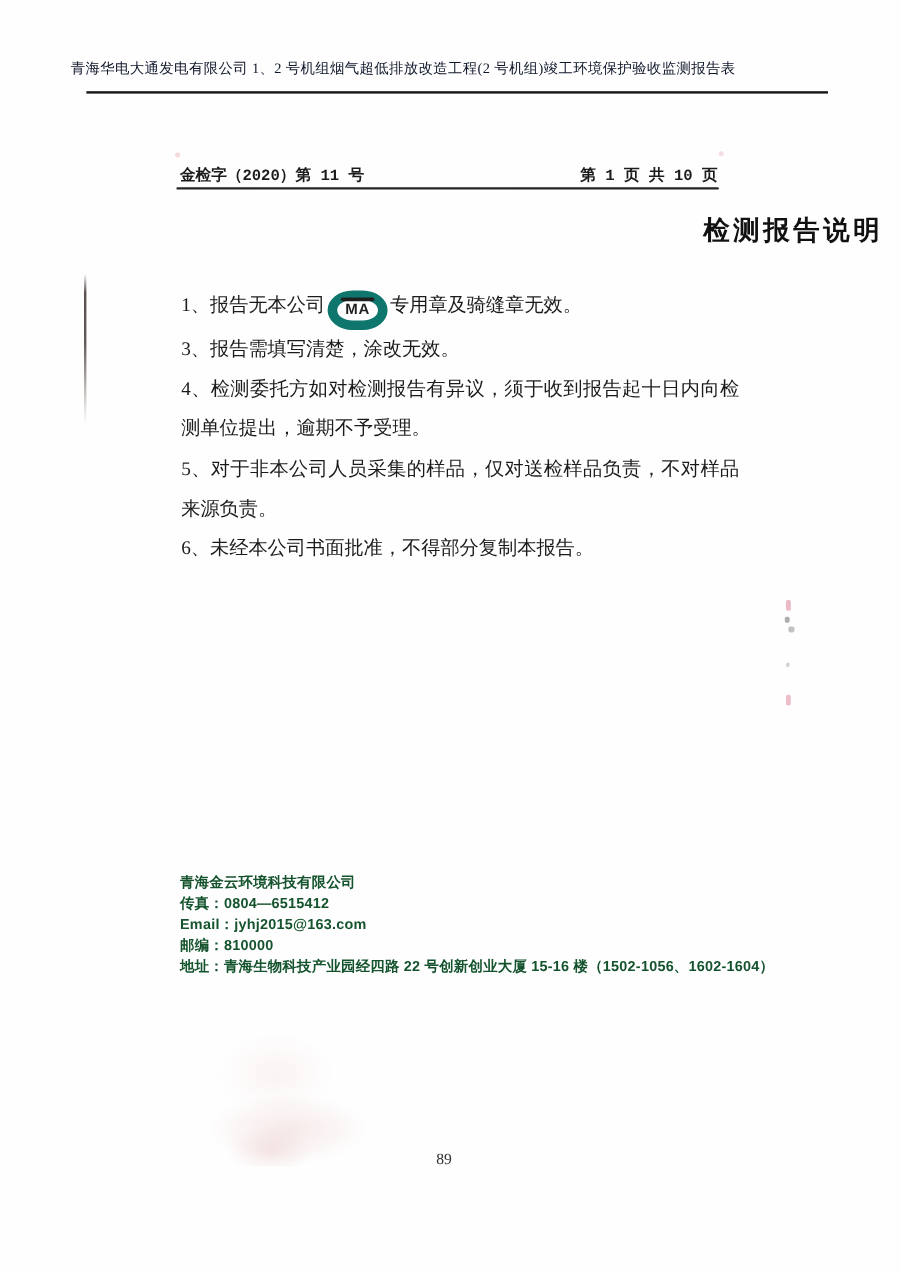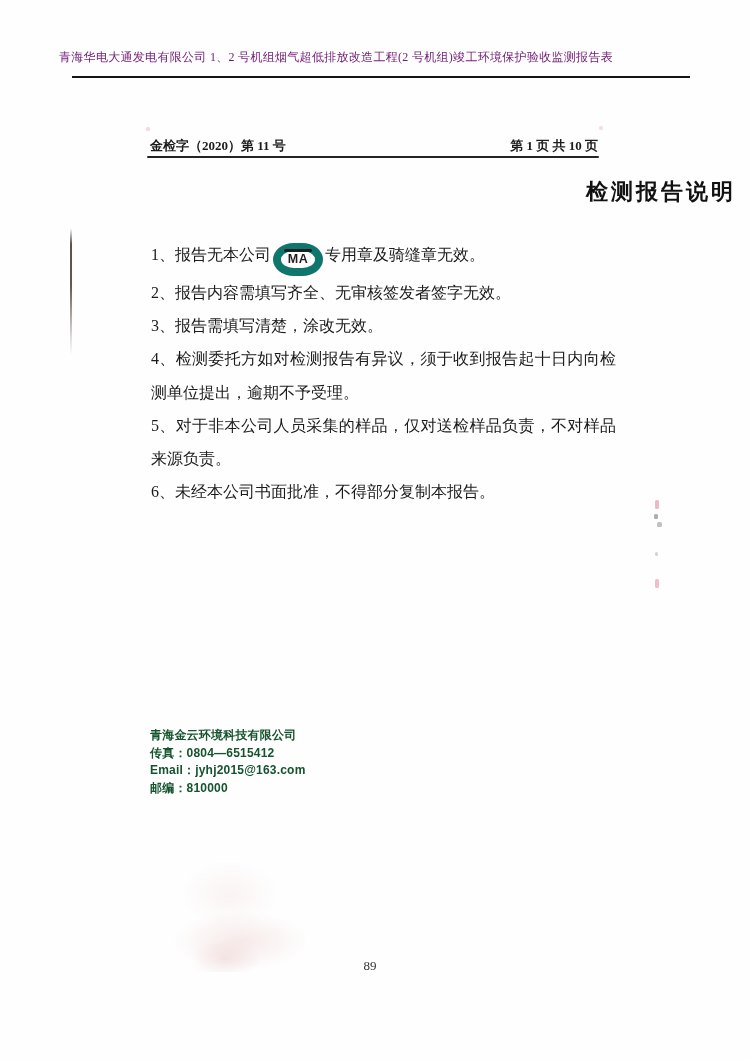--- a/index.html
+++ b/index.html
@@ -22,21 +22,21 @@
   }
   
   .header-title {
     position: absolute;
     top: 49px;
     left: 0;
     width: 672px;
     text-align: center;
     font-size: 12px;
     letter-spacing: 0.3px;
-    color: #701a75;
+    color: #0f172a;
     font-family: "Liberation Serif", "DejaVu Serif", serif;
   }
   .header-divider {
     position: absolute;
     top: 76px;
     left: 72px;
     width: 618px;
     height: 2px;
     background: #151515;
   }
@@ -45,20 +45,21 @@
     position: absolute;
     top: 137px;
     left: 150px;
     width: 448px;
     display: flex;
     justify-content: space-between;
     align-items: baseline;
     font-size: 13px;
     font-weight: bold;
     color: #1c1c1c;
+    font-family: Liberation Mono, monospace;
   }
   .docnum-divider {
     position: absolute;
     top: 156px;
     left: 147px;
     width: 452px;
     height: 2px;
     background: #242424;
     border-radius: 2px;
   }
@@ -189,32 +190,32 @@
     <span>第 1 页 共 10 页</span>
   </div>
   <div class="docnum-divider"></div>
 
   <div class="page-title">检测报告说明</div>
 
   <div class="notice-list">
     <div class="notice-item">
       <span>1、报告无本公司</span><span class="cma-mark">MA</span><span>专用章及骑缝章无效。</span>
     </div>
-    <div class="notice-item">2、报告内容需填写齐全、无审核签发者签字无效。</div>
     <div class="notice-item">3、报告需填写清楚，涂改无效。</div>
     <div class="notice-item">4、检测委托方如对检测报告有异议，须于收到报告起十日内向检测单位提出，逾期不予受理。</div>
     <div class="notice-item">5、对于非本公司人员采集的样品，仅对送检样品负责，不对样品来源负责。</div>
     <div class="notice-item">6、未经本公司书面批准，不得部分复制本报告。</div>
   </div>
 
   <div class="contact-info">
     <div>青海金云环境科技有限公司</div>
     <div>传真：0804—6515412</div>
     <div>Email：jyhj2015@163.com</div>
     <div>邮编：810000</div>
+    <div>地址：青海生物科技产业园经四路 22 号创新创业大厦 15-16 楼（1502-1056、1602-1604）</div>
   </div>
 
   <div class="page-number">89</div>
 
   <div class="artifact-left-line"></div>
   <div class="artifact-mark mark-1"></div>
   <div class="artifact-mark mark-2"></div>
   <div class="artifact-mark mark-3"></div>
   <div class="artifact-mark mark-4"></div>
   <div class="artifact-mark mark-5"></div>

